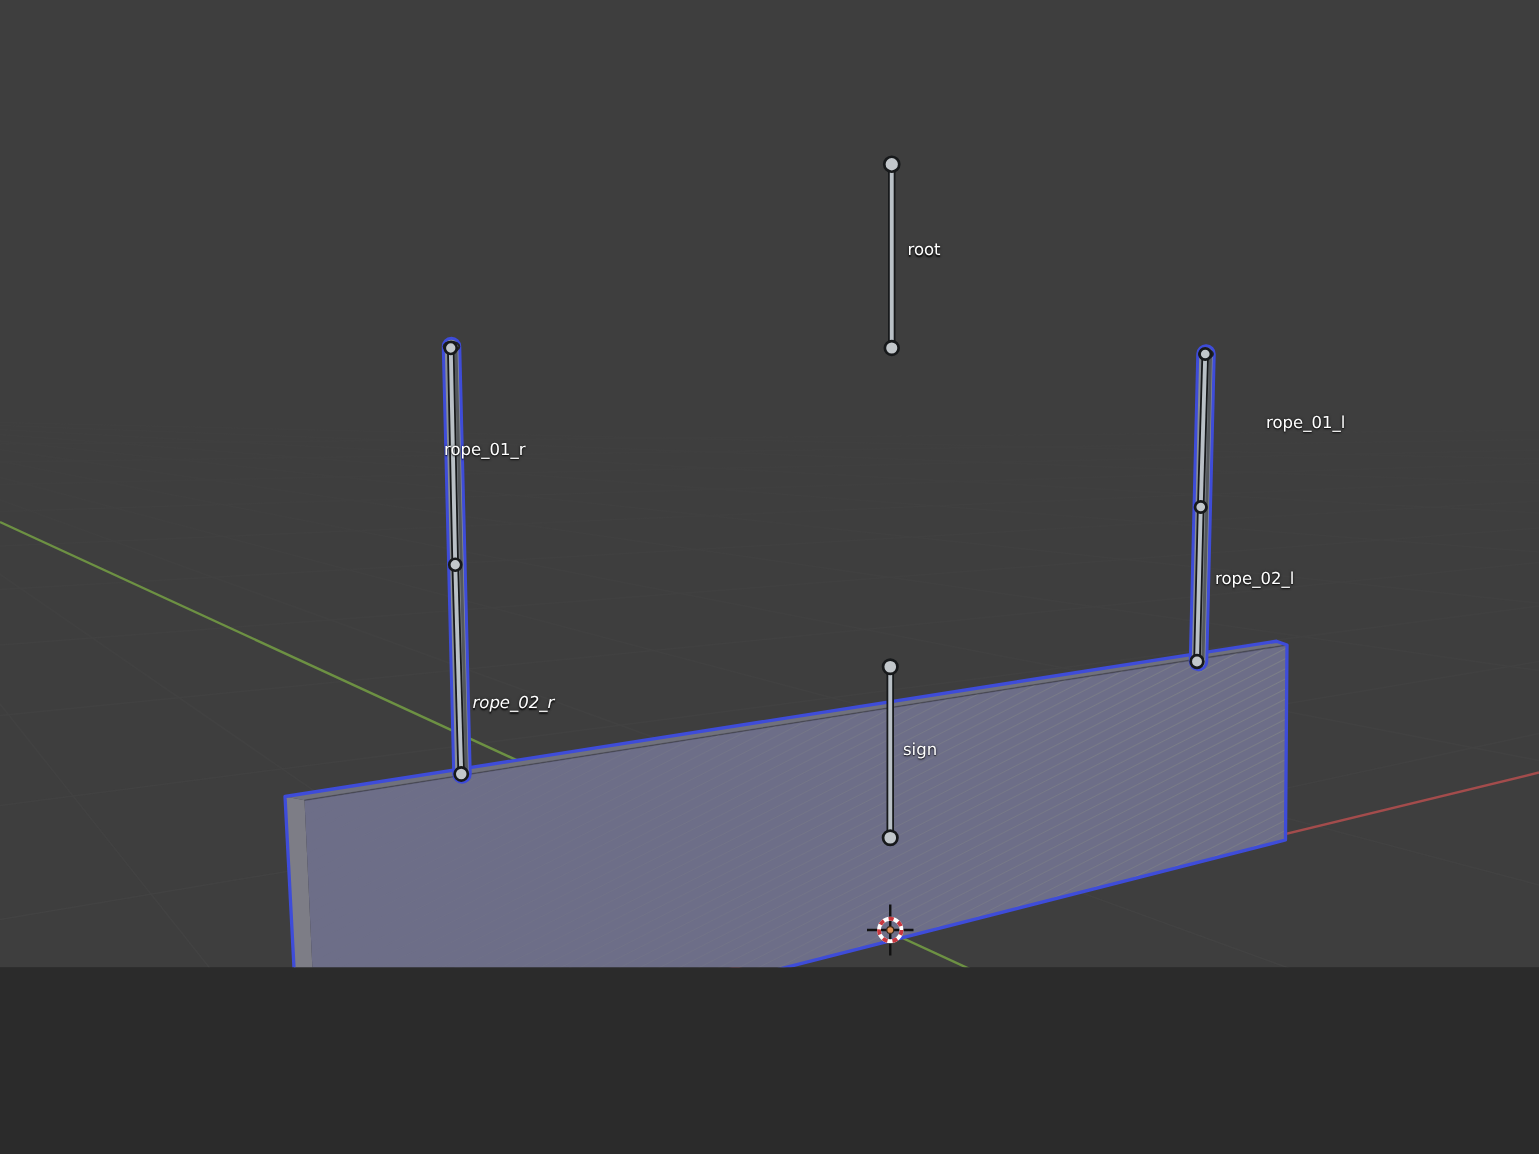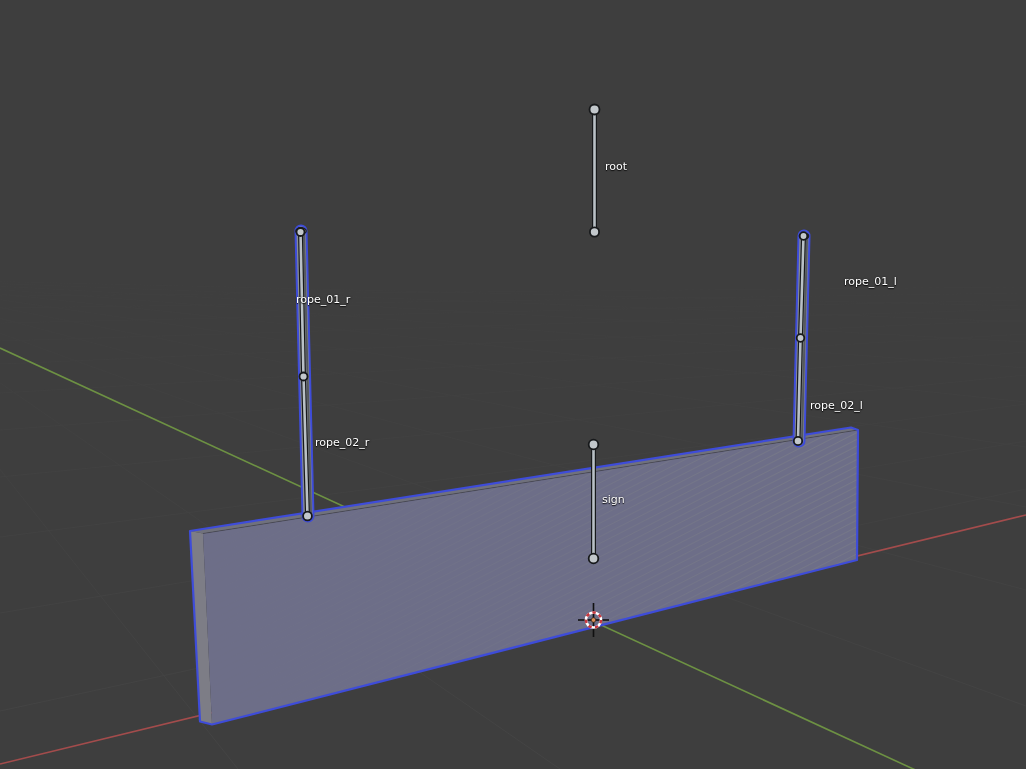--- a/index.html
+++ b/index.html
@@ -15,21 +15,21 @@
     --bone-core:#b9c0c6;
     --bone-outline:#17191b;
     --joint-fill:#c2c7cb;
     --cursor-red:#c8373e;
     --cursor-center-orange:#de8f57;
     --label-text:#ffffff;
   }
   html,body{margin:0;padding:0;background:#2b2b2b;}
   .viewport{
     position:relative;
-    width:1026px;height:769px;
+    width:1026px;height:645px;
     background:var(--background);
     overflow:hidden;
     font-family:"DejaVu Sans", sans-serif;
   }
   .scene{position:absolute;left:0;top:0;}
   .grid-line{stroke:var(--grid-line);stroke-width:1;}
   .axis-x{stroke:var(--axis-x-red);stroke-width:1.6;}
   .axis-y{stroke:var(--axis-y-green);stroke-width:1.6;}
   .sel-outline{stroke:var(--selection-outline-blue);stroke-width:2.2;fill:none;stroke-linejoin:round;stroke-linecap:round;}
   .board-face{fill:var(--sign-board-face);}
@@ -45,23 +45,23 @@
     position:absolute;
     color:var(--label-text);
     font-size:11px;
     line-height:12px;
     white-space:nowrap;
     text-shadow:0 1px 1px rgba(0,0,0,.85), 0 0 2px rgba(0,0,0,.55);
     pointer-events:none;
   }
   #lbl-root{left:605px;top:161px;}
   #lbl-rope-01-r{left:296px;top:294px;}
-  #lbl-rope-02-r{left:315px;top:437px;}
+  #lbl-rope-02-r{left:315px;top:463px;font-style:italic;}
   #lbl-rope-01-l{left:844px;top:276px;}
-  #lbl-rope-02-l{left:810px;top:380px;margin-top:20px;}
+  #lbl-rope-02-l{left:810px;top:380px;}
   #lbl-sign{left:602px;top:494px;text-align:center;}
 </style>
 </head>
 <body>
 
 <div class="viewport">
 
   <svg class="scene" width="1026" height="769" viewBox="0 0 1026 769" xmlns="http://www.w3.org/2000/svg">
     <defs>
       <linearGradient id="gridFade" x1="0" y1="278" x2="0" y2="769" gradientUnits="userSpaceOnUse">

